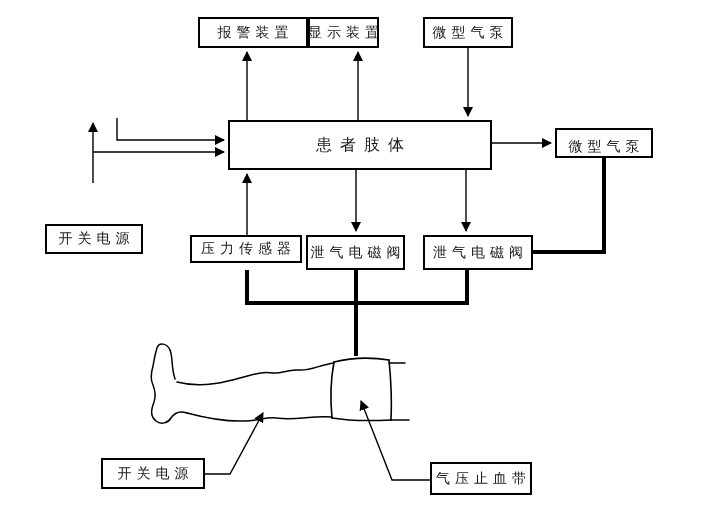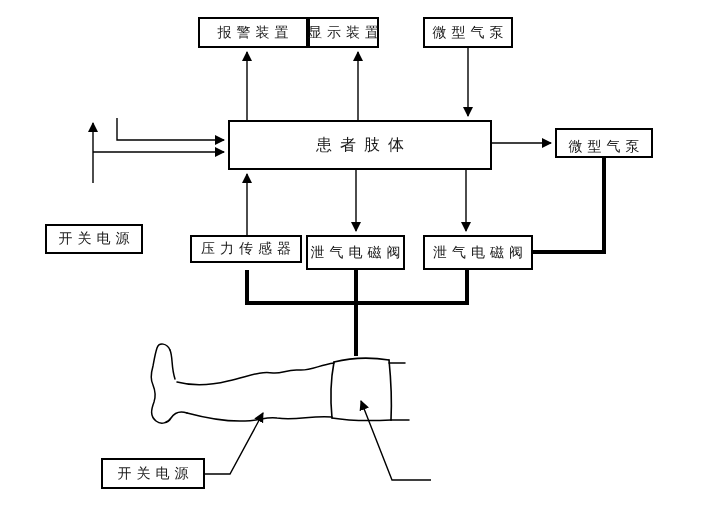--- a/index.html
+++ b/index.html
@@ -114,14 +114,17 @@
   </div>
   <div class="node n-deflate">
     <span>泄气电磁阀</span>
   </div>
   <div class="node n-inflate">
     <span>泄气电磁阀</span>
   </div>
   <div class="node n-limb">
     <span>开关电源</span>
   </div>
+  <div class="node n-tourniquet">
+    <span>气压止血带</span>
+  </div>
 
 </div>
 
 </body></html>

